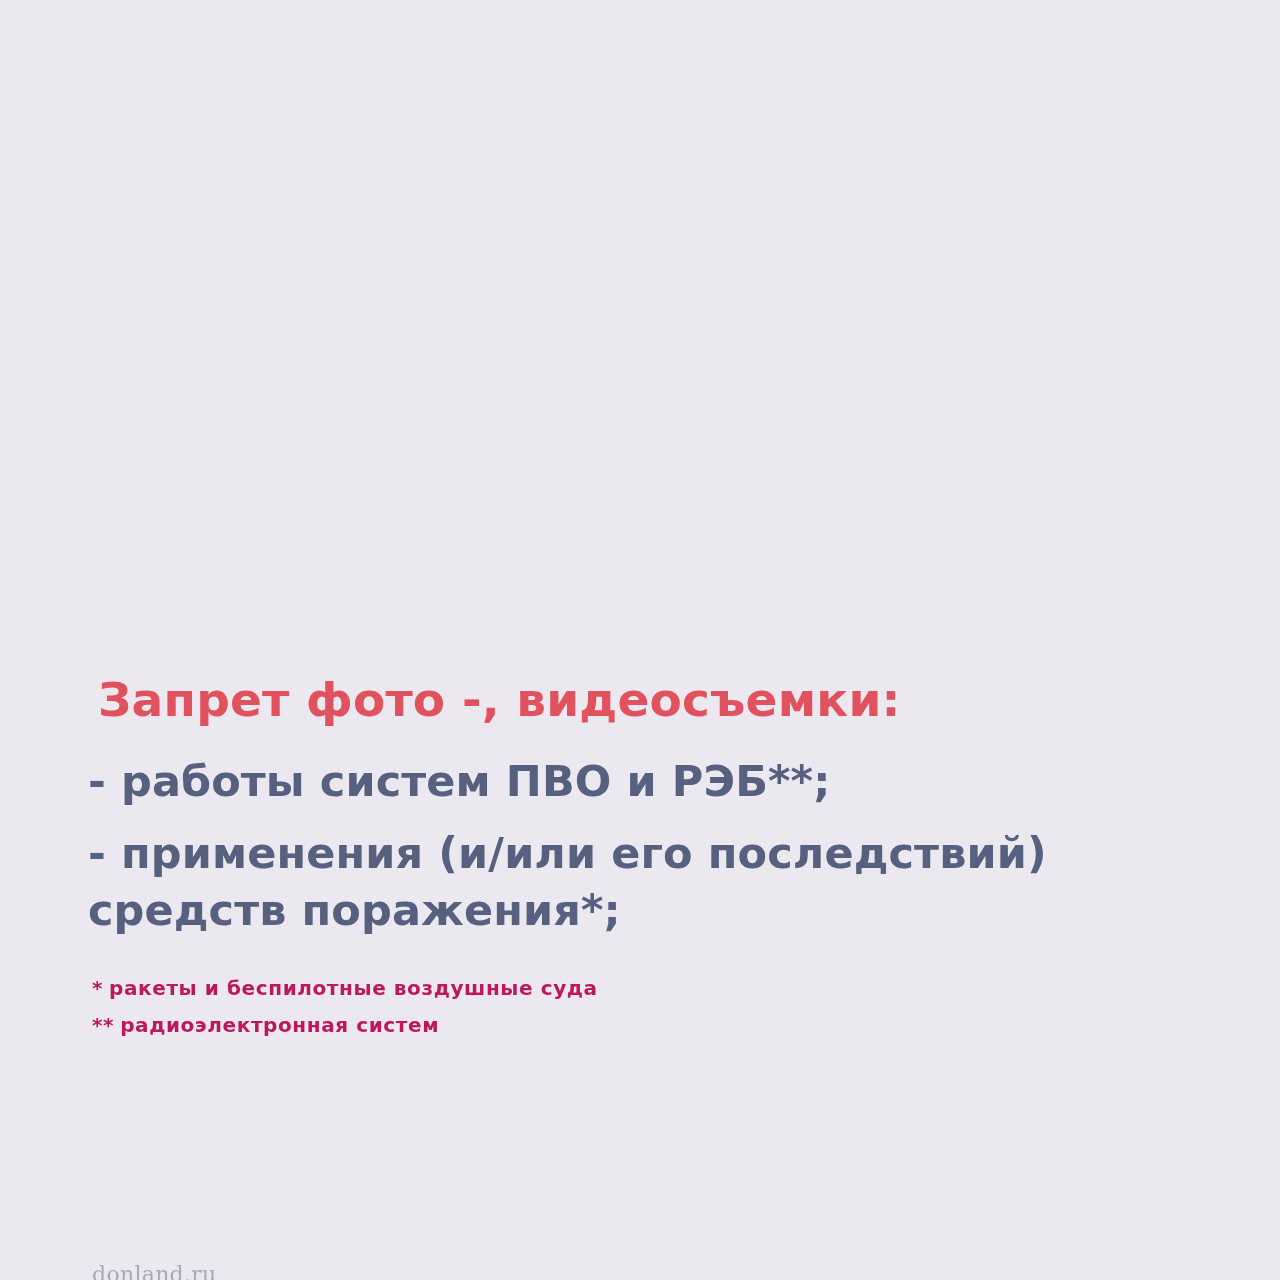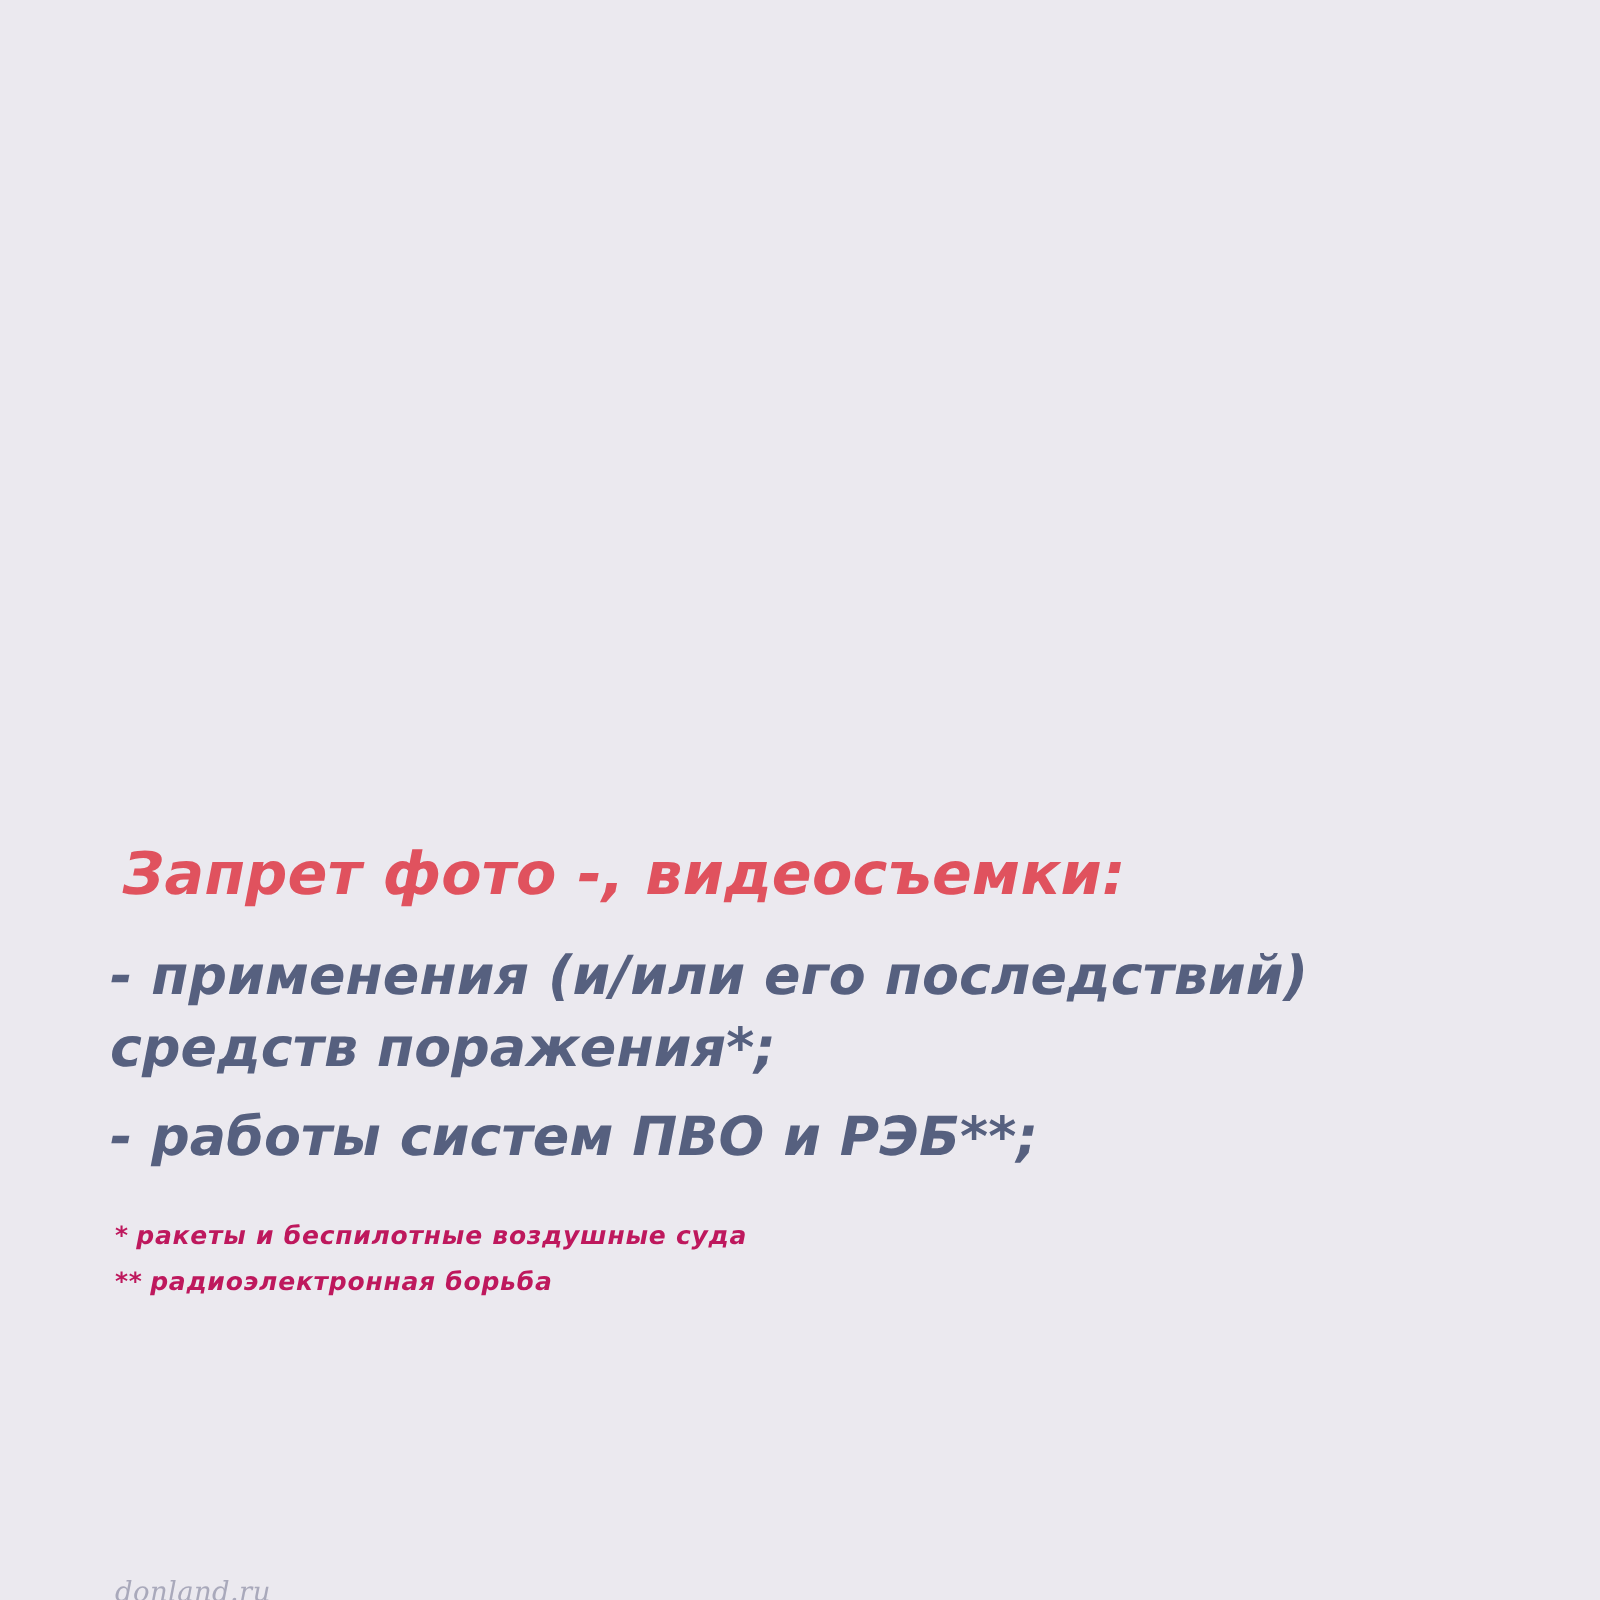--- a/index.html
+++ b/index.html
@@ -11,21 +11,20 @@
     height: 1280px;
     background: #ebe9ef;
     font-family: "DejaVu Sans", sans-serif;
     overflow: hidden;
   }
   .poster {
     position: relative;
     width: 1136px;
     height: 1280px;
     box-sizing: border-box;
-    font-style: italic;
   }
   .content {
     position: absolute;
     left: 88px;
     top: 672px;
     width: 1110px;
   }
   .headline {
     color: #e0525e;
     font-size: 47px;
@@ -76,30 +75,30 @@
 </head>
 <body>
 
 <div class="poster">
 
   <div class="content">
 
     <h1 class="headline">Запрет фото -, видеосъемки:</h1>
 
     <ul class="bullets">
+      <li>- работы систем ПВО и РЭБ**;</li>
       <li>- применения (и/или его последствий) средств поражения*;</li>
-      <li>- работы систем ПВО и РЭБ**;</li>
     </ul>
 
     <div class="footnotes">
       <p class="footnote">
         <span class="marker">*</span><span>ракеты и беспилотные воздушные суда</span>
       </p>
       <p class="footnote">
-        <span class="marker">**</span><span>радиоэлектронная борьба</span>
+        <span class="marker">**</span><span>радиоэлектронная систем</span>
       </p>
     </div>
 
   </div>
 
   <div class="site">donland.ru</div>
 
 </div>
 
 </body></html>

